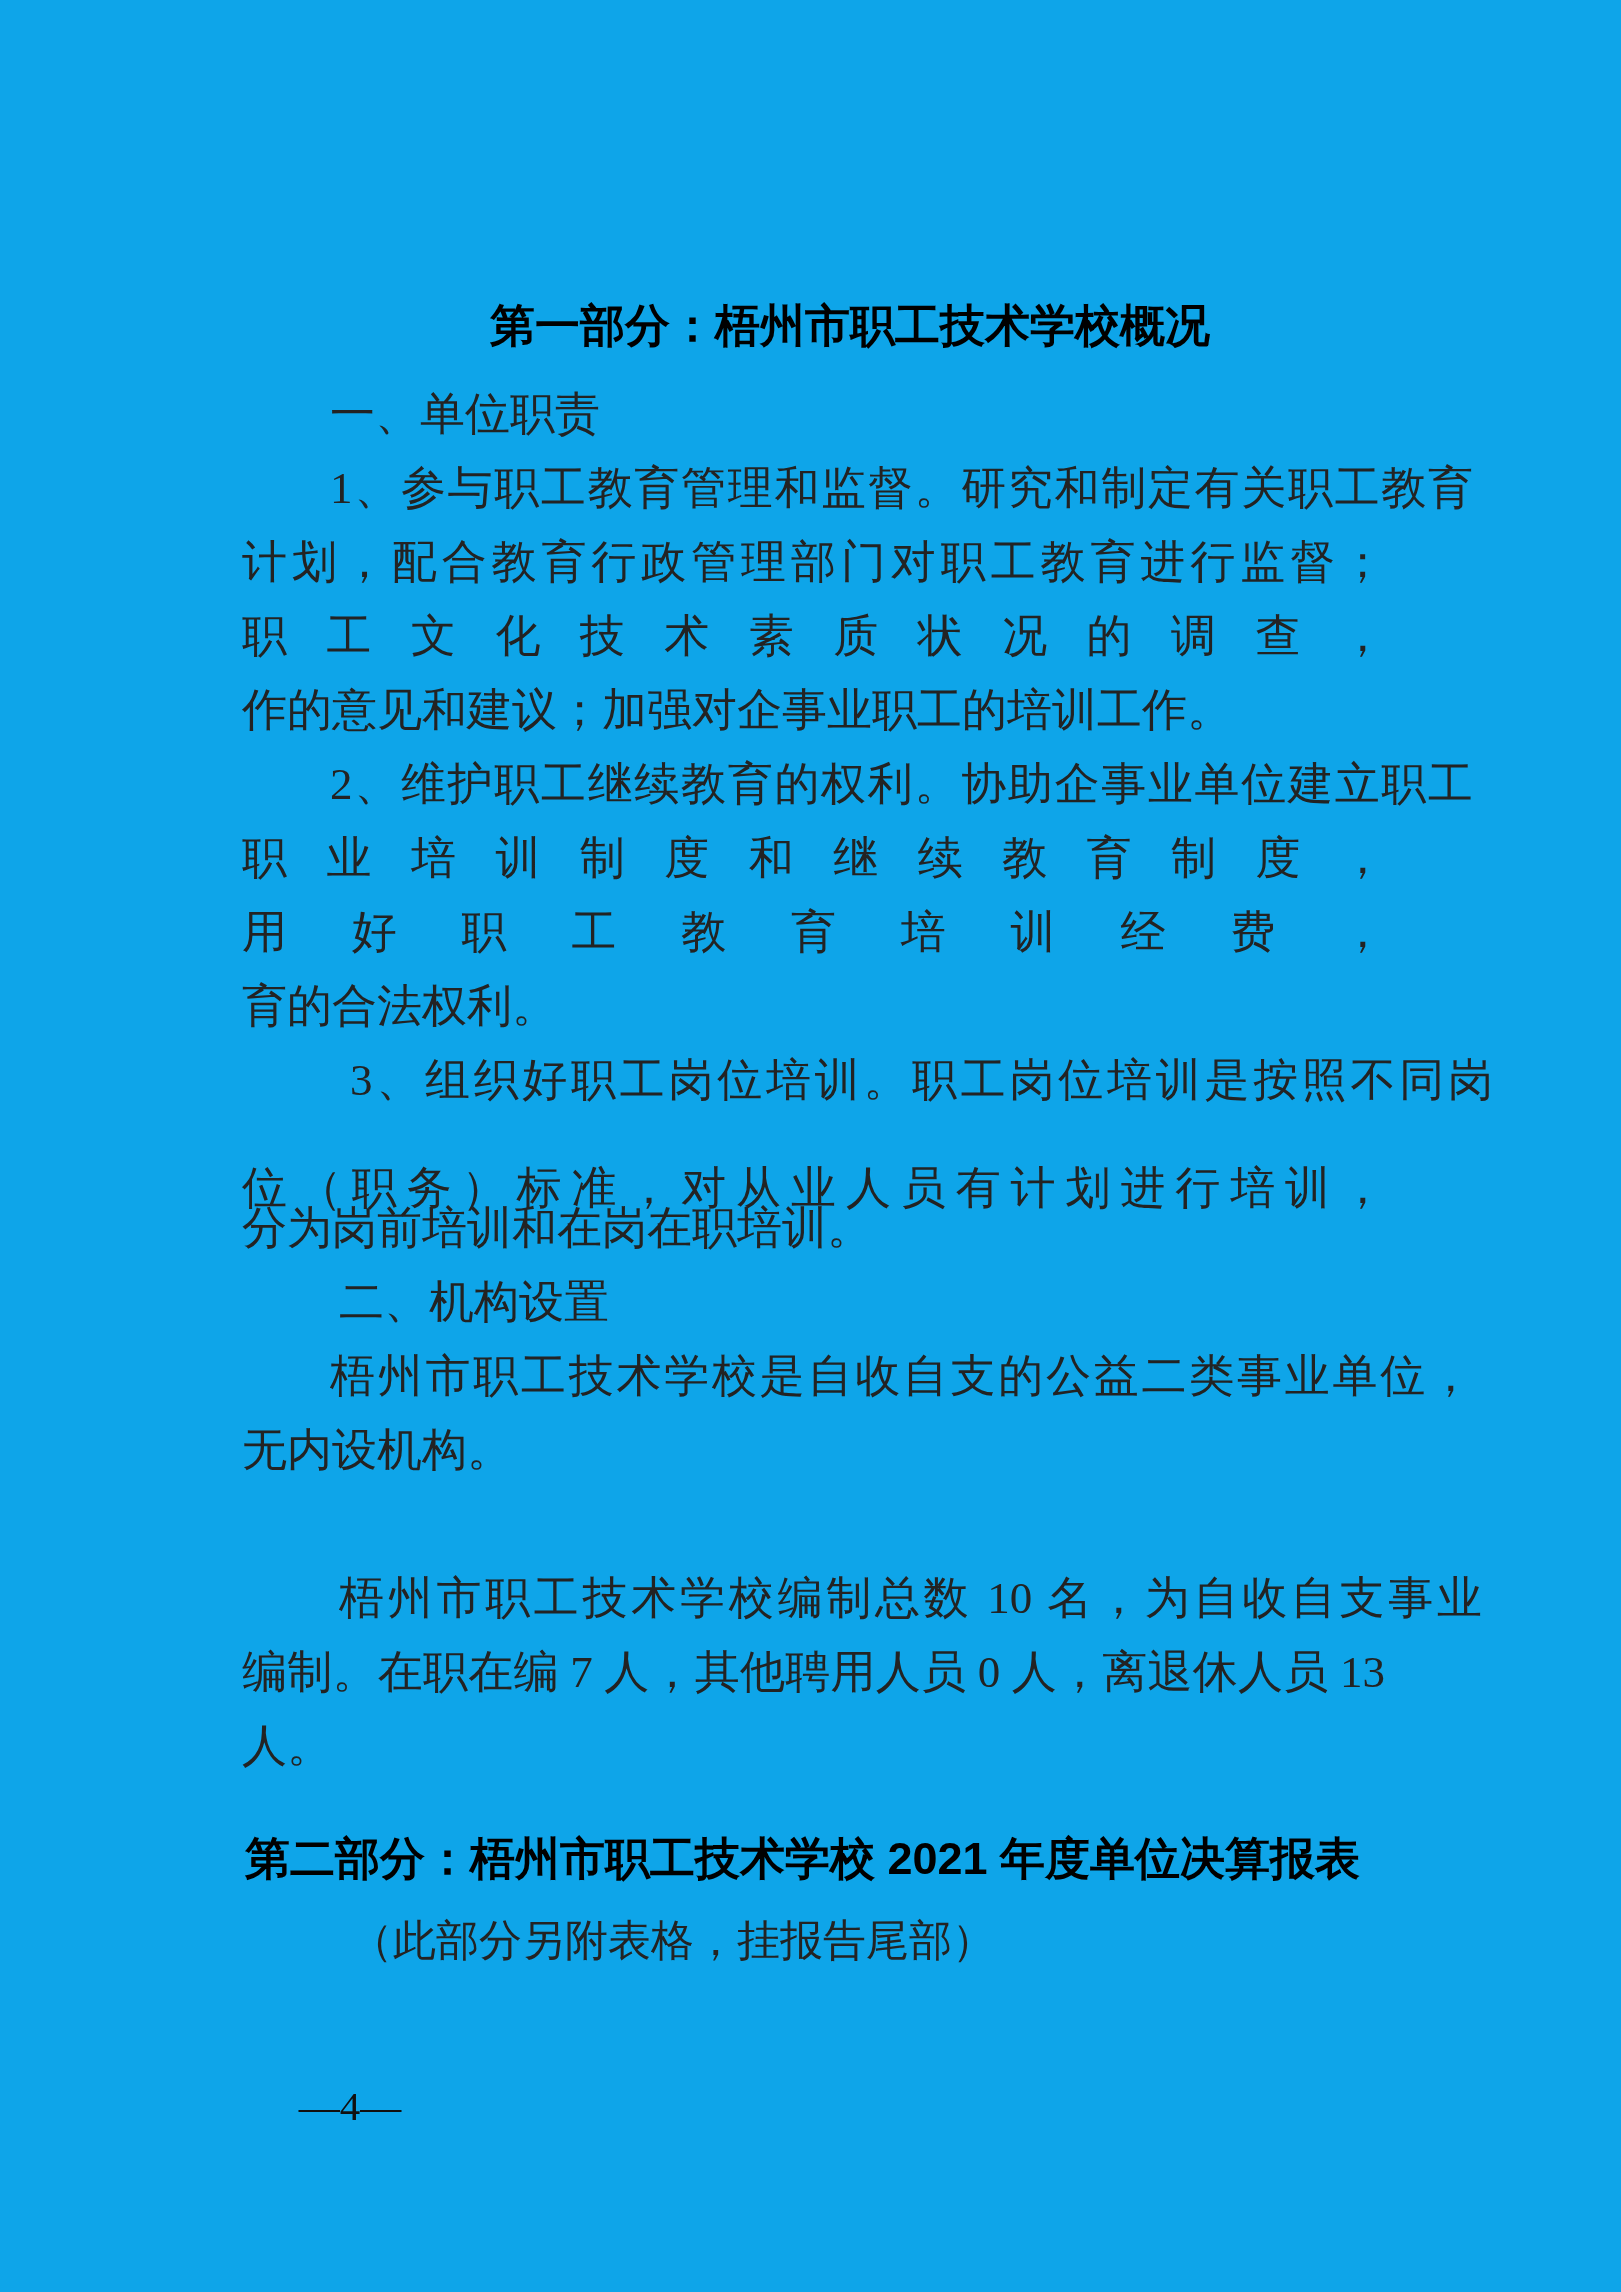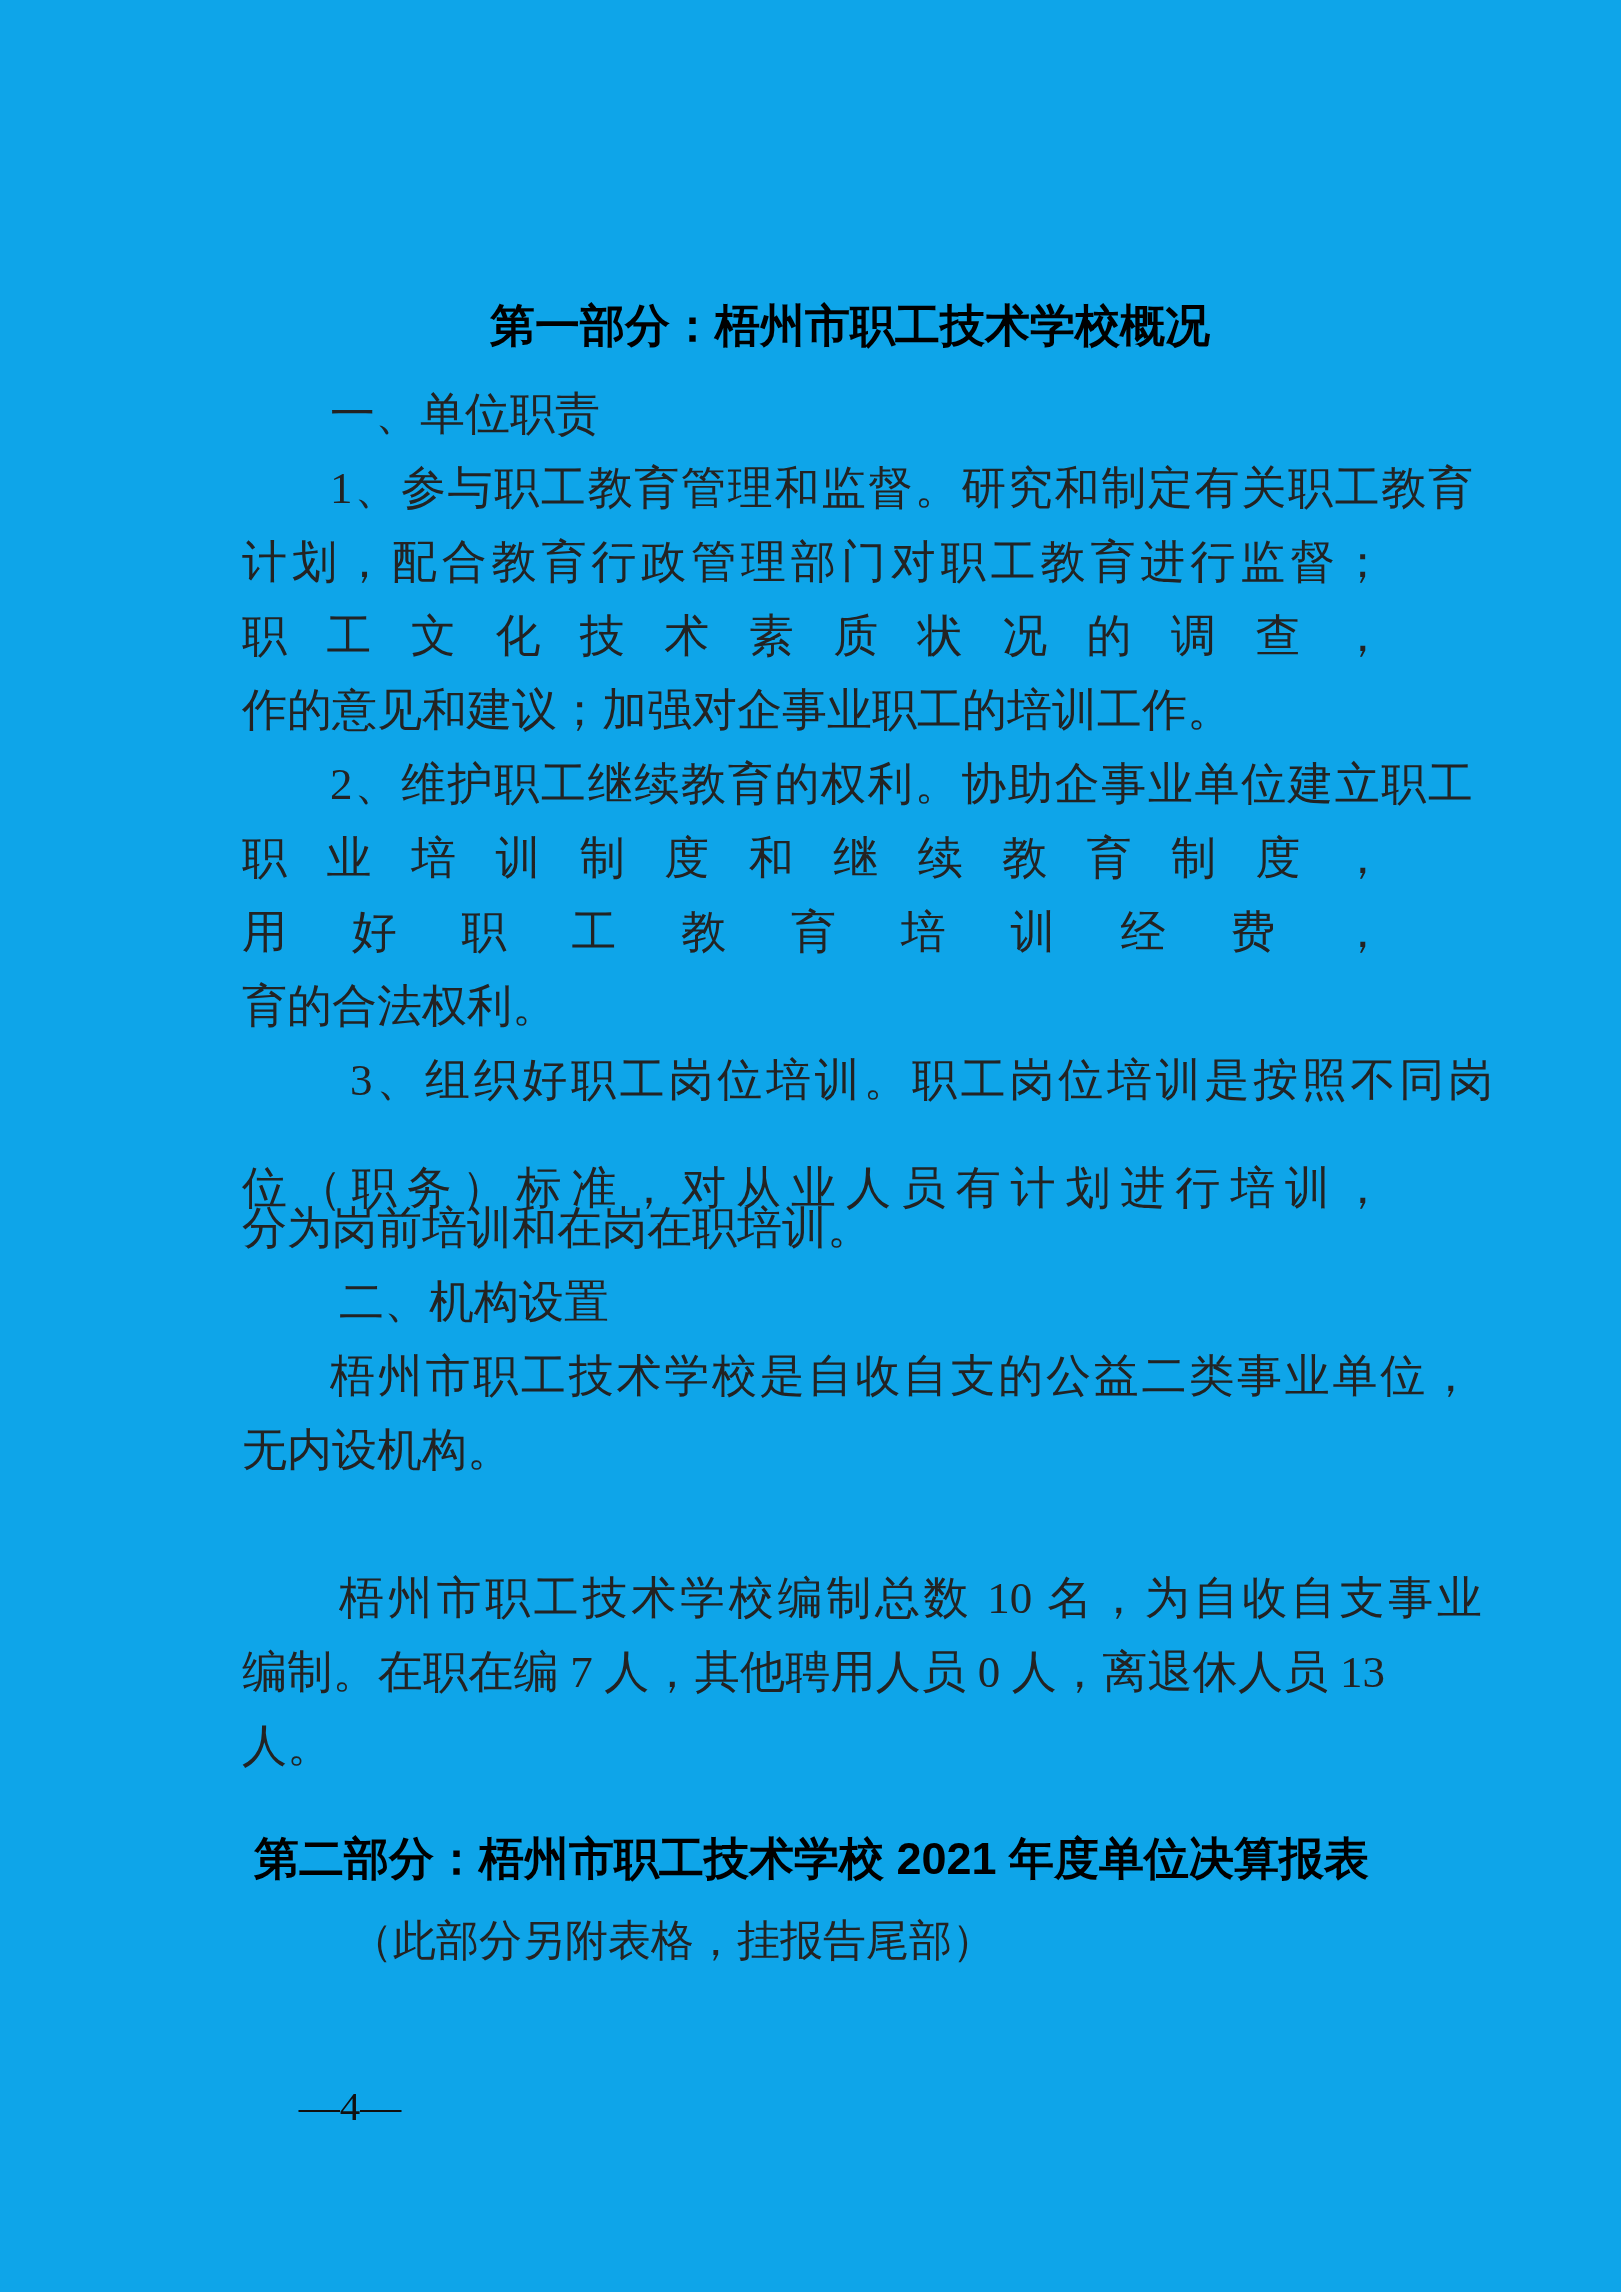--- a/index.html
+++ b/index.html
@@ -36,21 +36,21 @@
     overflow:hidden;
     white-space:normal;
     word-break:keep-all;
   }
   .line.just{
     text-align:justify;
     text-align-last:justify;
   }
   .part2-heading{
     position:absolute;
-    left:254px;
+    left:245px;
     top:1829px;
     height:59px;
     line-height:59px;
     font-size:45px;
     font-weight:bold;
     color:#000;
     font-family:"Liberation Sans","DejaVu Sans",sans-serif;
     white-space:nowrap;
   }
   .part2-note{

